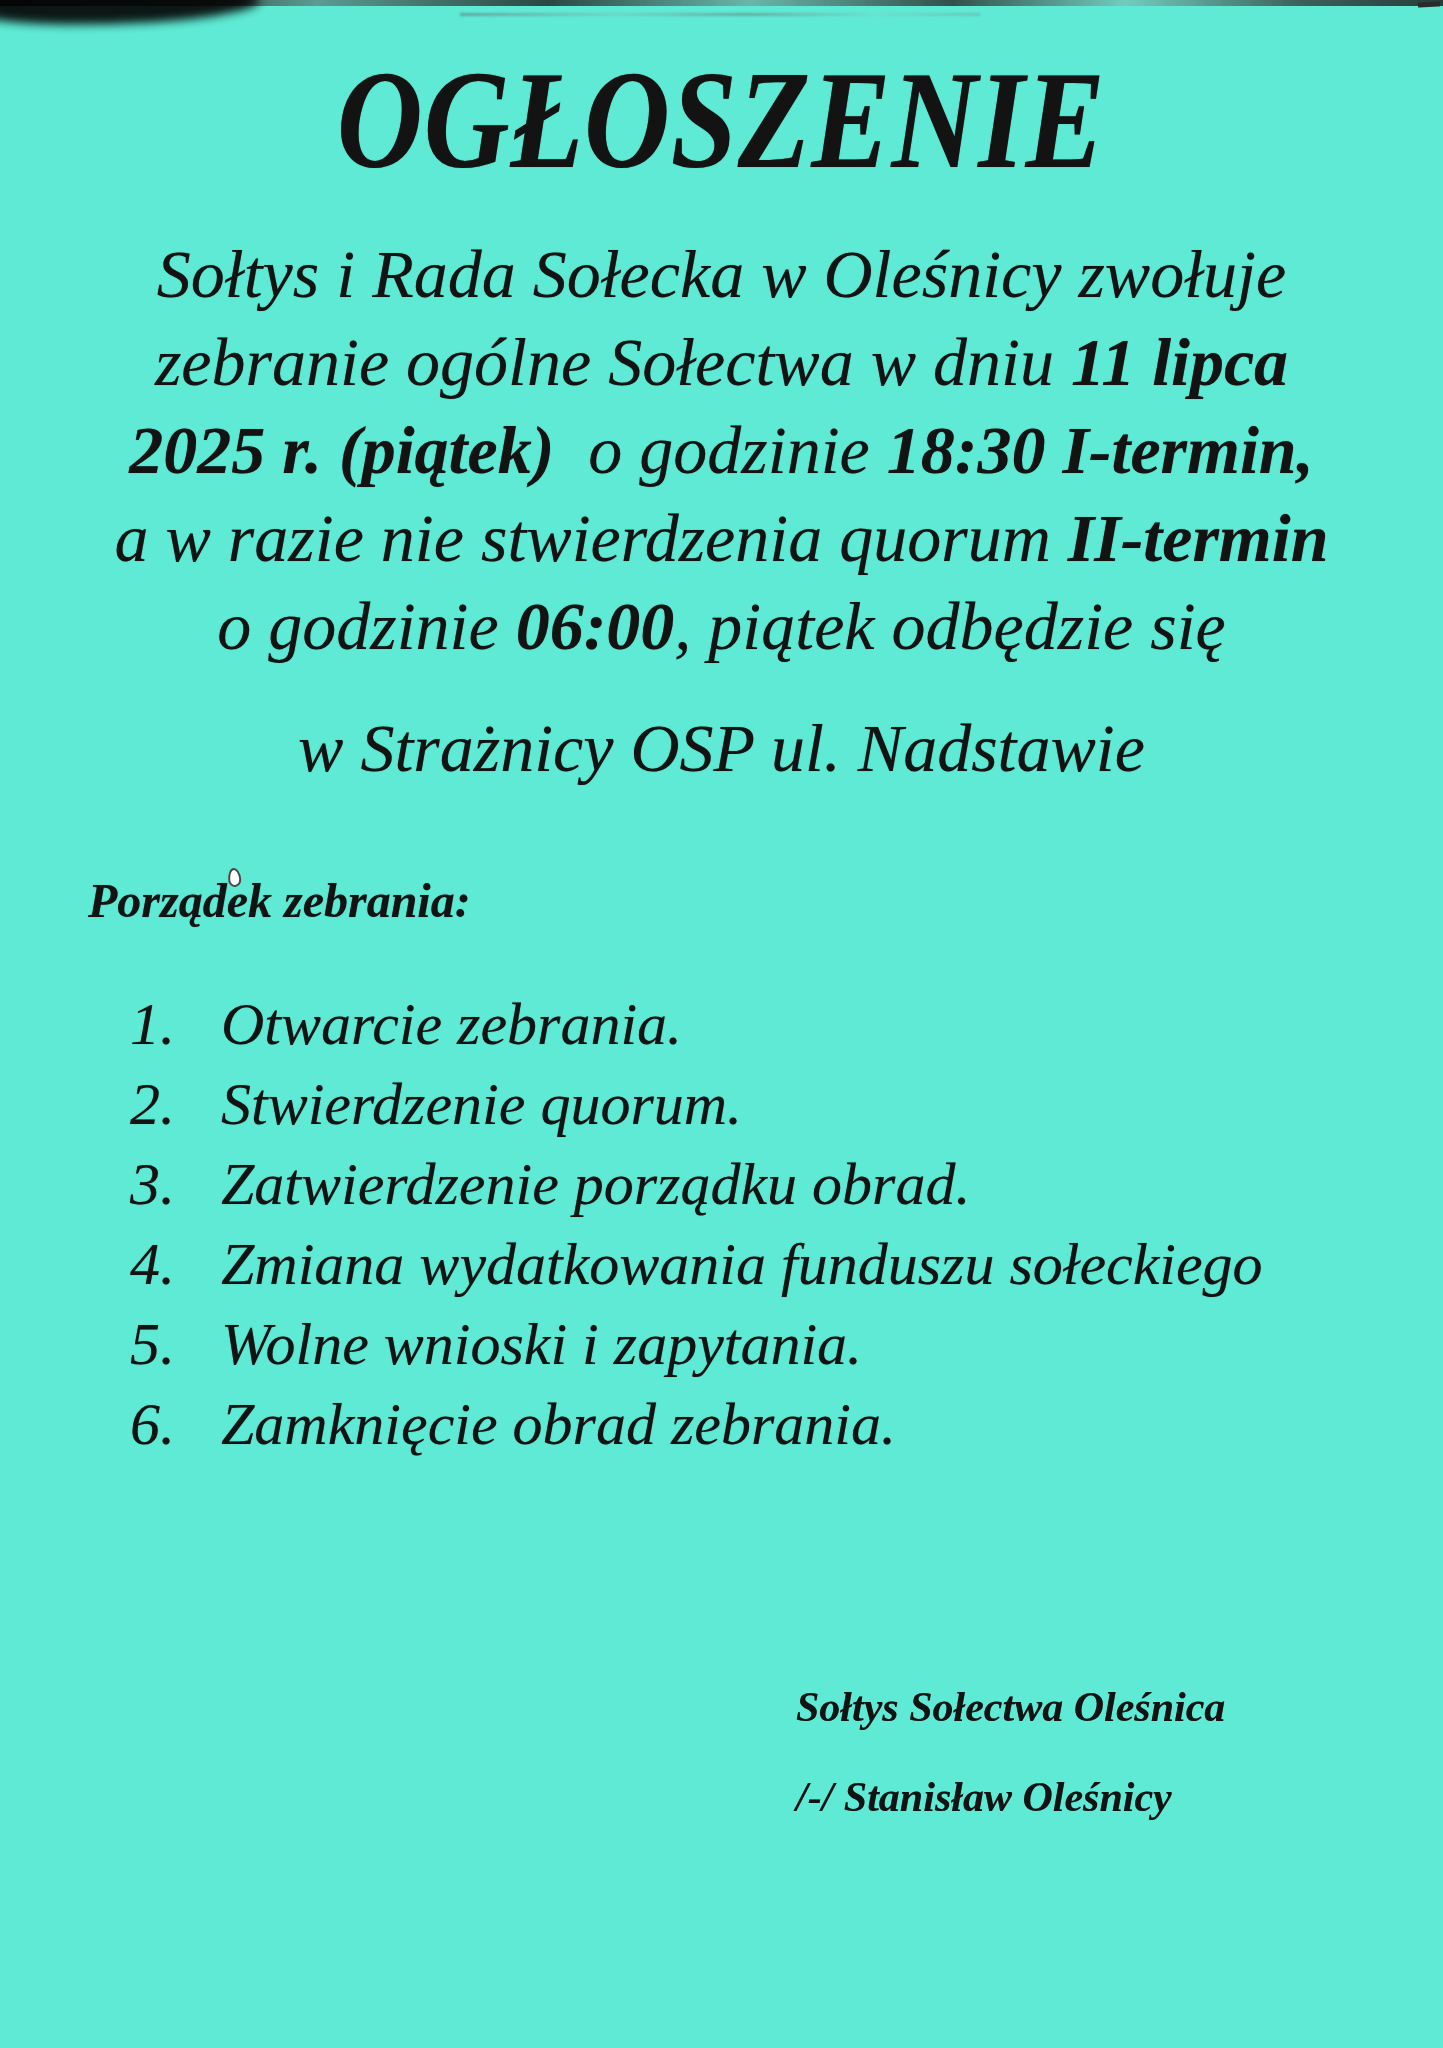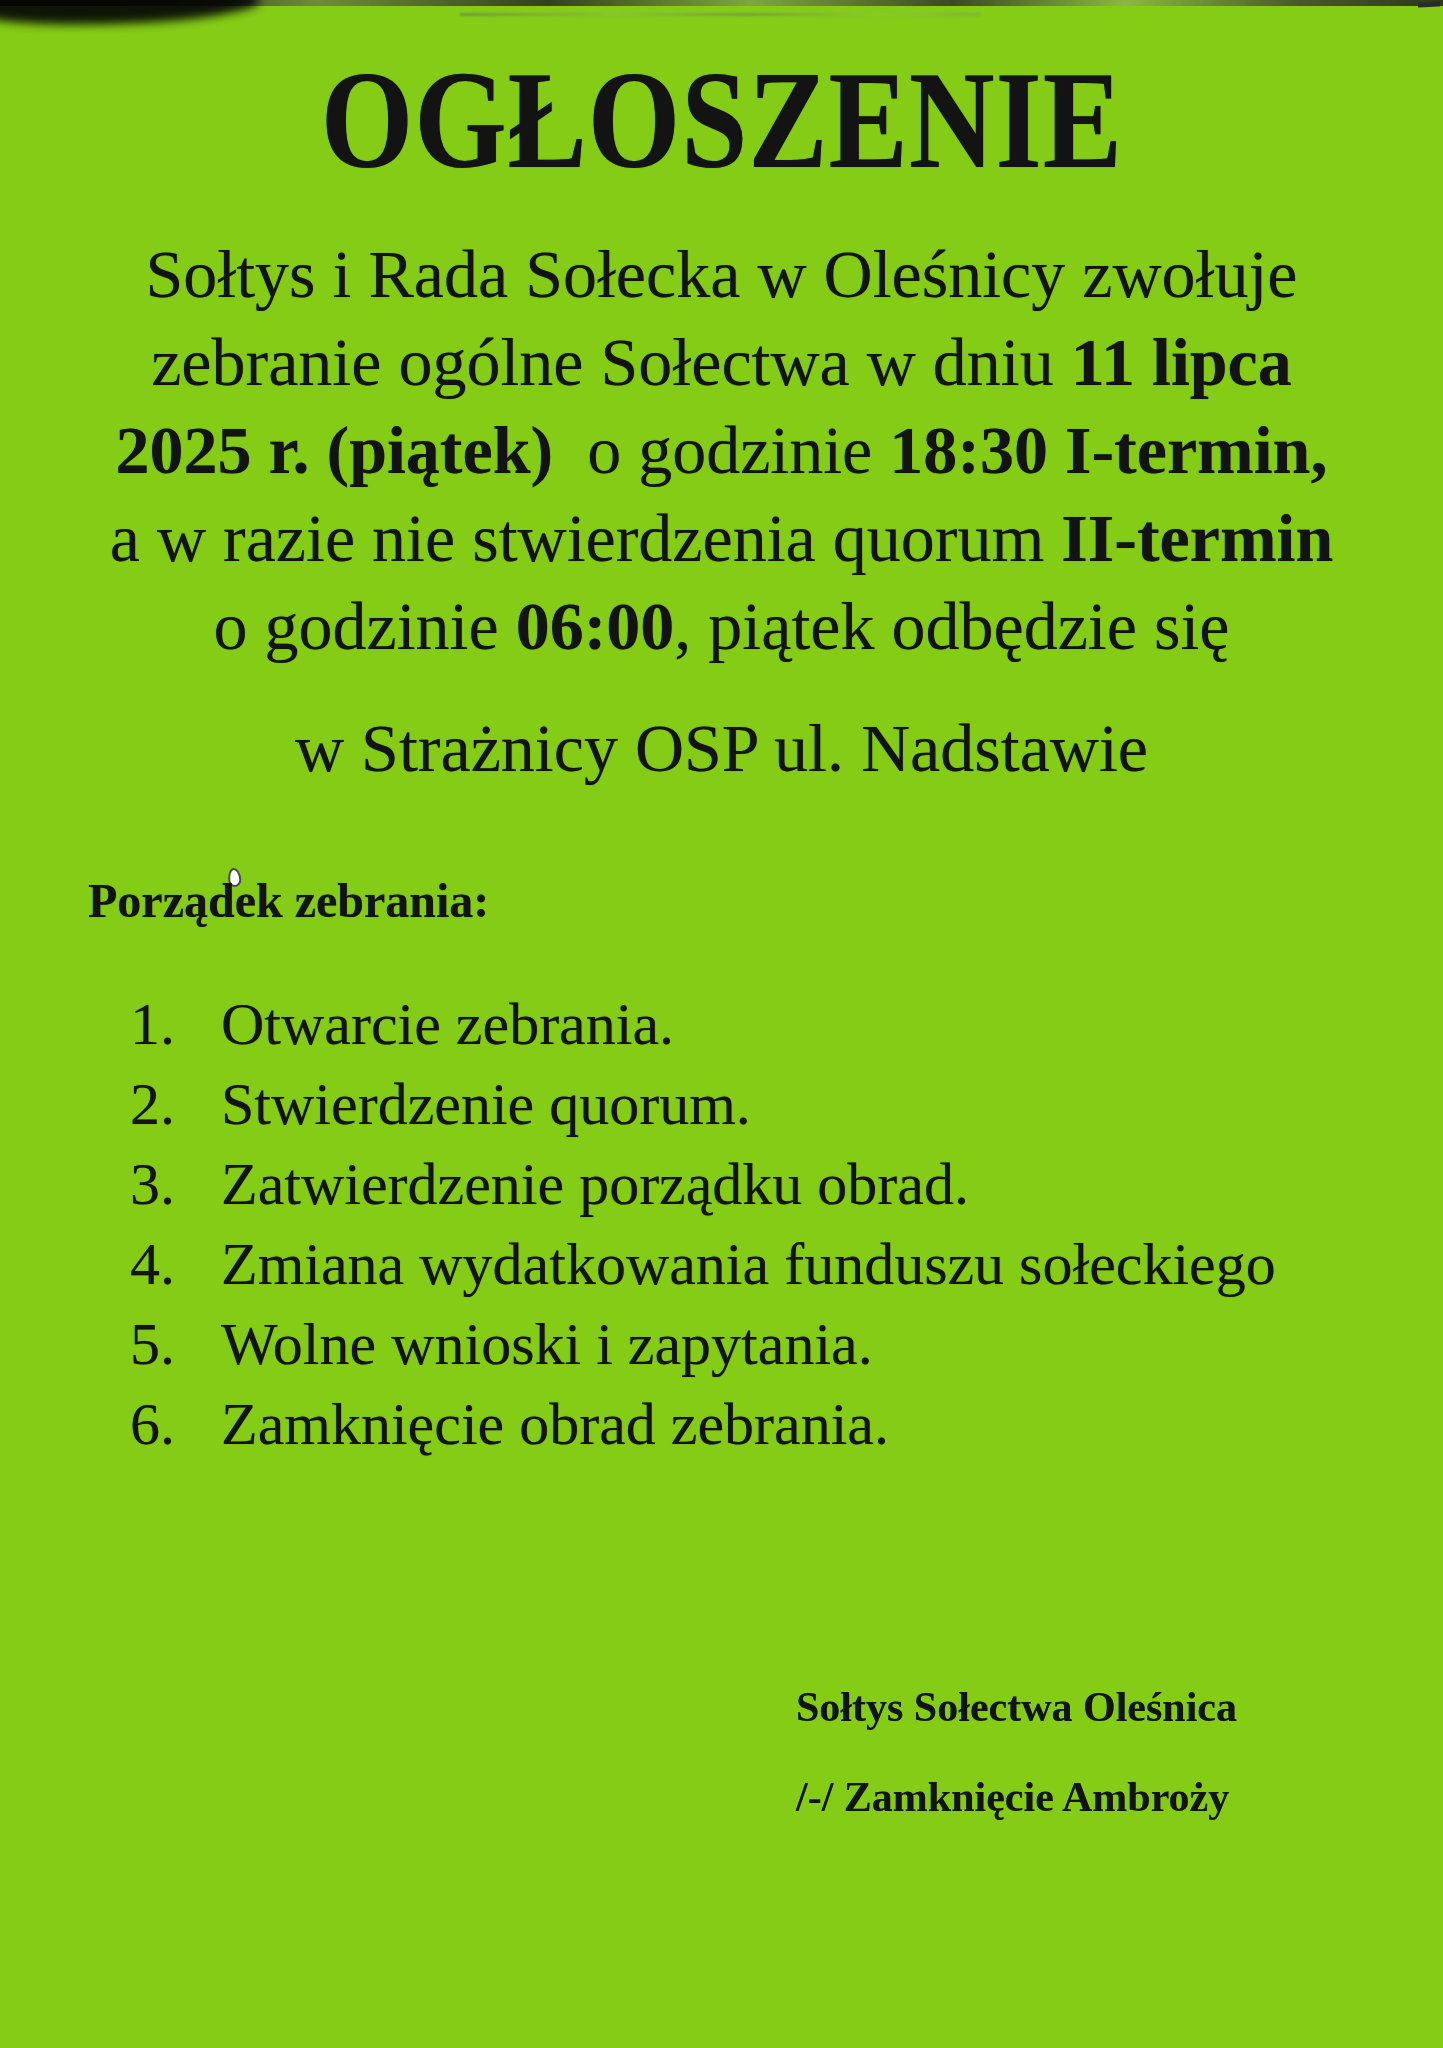--- a/index.html
+++ b/index.html
@@ -1,24 +1,25 @@
 <!DOCTYPE html>
 <html><head>
 <meta charset="utf-8">
 <style>
   html, body { margin: 0; padding: 0; background: #e8e8e8; }
   .page {
     position: relative;
     width: 1443px;
     height: 2048px;
     margin: 0 auto;
-    background: #84cc16;
+    background: #5eead4;
     overflow: hidden;
     font-family: "Liberation Serif", serif;
     color: #131313;
+    font-style: italic;
   }
   
   .artifact { position: absolute; pointer-events: none; }
   .top-edge-line {
     top: 0; left: 0; width: 100%; height: 6px;
     background: linear-gradient(to right,
       rgba(10,10,10,.95) 0%, rgba(40,40,40,.85) 12%, rgba(90,90,90,.55) 22%,
       rgba(30,30,30,.8) 38%, rgba(120,120,120,.45) 52%, rgba(40,40,40,.8) 66%,
       rgba(150,150,150,.35) 78%, rgba(50,50,50,.75) 90%, rgba(30,30,30,.85) 100%);
     filter: blur(0.6px);
@@ -144,16 +145,16 @@
       <span class="itxt">Wolne wnioski i zapytania.</span>
     </div>
     <div class="agenda-item">
       <span class="num">6.</span>
       <span class="itxt">Zamknięcie obrad zebrania.</span>
     </div>
   </div>
 
   <div class="signature">
     <div class="sig-role">Sołtys Sołectwa Oleśnica</div>
-    <div class="sig-name">/-/ Zamknięcie Ambroży</div>
+    <div class="sig-name">/-/ Stanisław Oleśnicy</div>
   </div>
 
 </div>
 
 </body></html>

